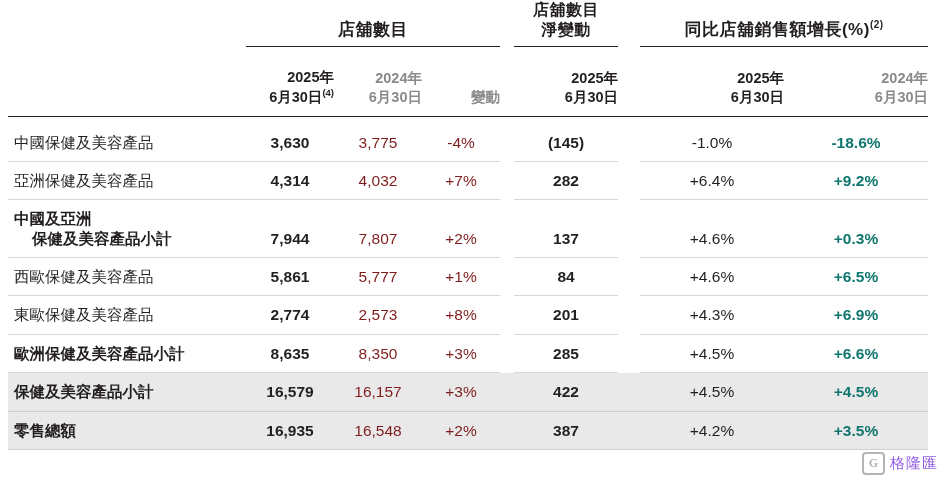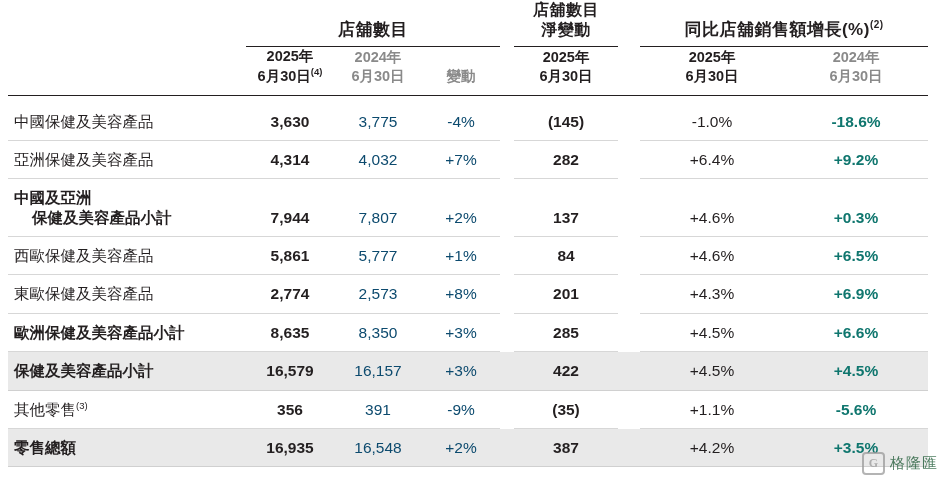--- a/index.html
+++ b/index.html
@@ -59,23 +59,23 @@
     border-bottom: 1.5px solid #231f20;
   }
   .sup {
     font-size: 10px;
     vertical-align: super;
   }
 
   
   .sub {
     font-size: 14.5px;
-    text-align: center;
+    text-align: right;
     line-height: 1.3;
-    padding-top: 0;
+    padding-top: 21px;
     padding-bottom: 9px;
   }
   .sub.bold { font-weight: bold; }
   .sub.grey { color: #8a8a8a; }
   .hdr-bottom td, .hdr-bottom th {
     border-bottom: 1.5px solid #231f20;
   }
 
   .spacer-row td { height: 7px; }
 
@@ -91,21 +91,21 @@
     text-align: left;
     padding-left: 6px;
     margin-left: 24px;
   }
   tr.data td.num {
     text-align: center;
     font-weight: bold;
   }
   tr.data td.num.light {
     font-weight: normal;
-    color: #0c4a6e;
+    color: #7f1d1d;
   }
   tr.data td.gap {
     border-bottom: none;
   }
   tr.data td.net {
     text-align: center;
     font-weight: bold;
   }
   tr.data td.pct {
     text-align: center;
@@ -143,21 +143,21 @@
     border-radius: 4px;
     color: #9b9b9b;
     font-size: 12px;
     font-weight: bold;
     display: flex;
     align-items: center;
     justify-content: center;
     font-family: "Liberation Serif", serif;
   }
   .wm-text {
-    color: #14532d;
+    color: #6d28d9;
     font-size: 15px;
     letter-spacing: 1px;
   }
 </style>
 </head>
 <body>
 
 <div class="sheet">
   <table class="stat">
     <colgroup>
@@ -300,33 +300,20 @@
         <td class="num">16,579</td>
         <td class="num light">16,157</td>
         <td class="num light">+3%</td>
         <td class="gap"></td>
         <td class="net">422</td>
         <td class="gap"></td>
         <td class="pct">+4.5%</td>
         <td class="pct light">+4.5%</td>
       </tr>
 
-      <tr class="data">
-        <td class="label">
-          <span>其他零售</span><span class="sup-small">(3)</span>
-        </td>
-        <td class="num">356</td>
-        <td class="num light">391</td>
-        <td class="num light">-9%</td>
-        <td class="gap"></td>
-        <td class="net">(35)</td>
-        <td class="gap"></td>
-        <td class="pct">+1.1%</td>
-        <td class="pct light">-5.6%</td>
-      </tr>
 
       <tr class="data bold shaded">
         <td class="label">零售總額</td>
         <td class="num">16,935</td>
         <td class="num light">16,548</td>
         <td class="num light">+2%</td>
         <td class="gap"></td>
         <td class="net">387</td>
         <td class="gap"></td>
         <td class="pct">+4.2%</td>

